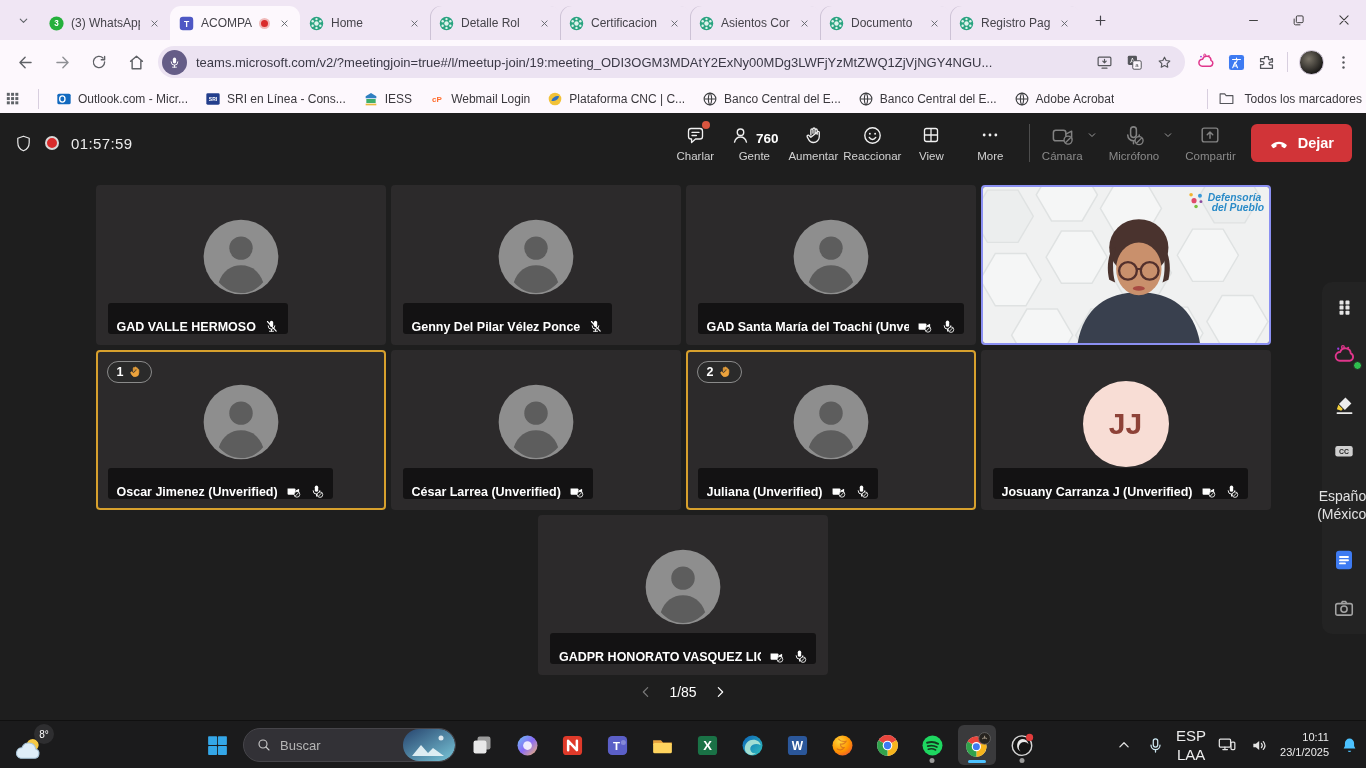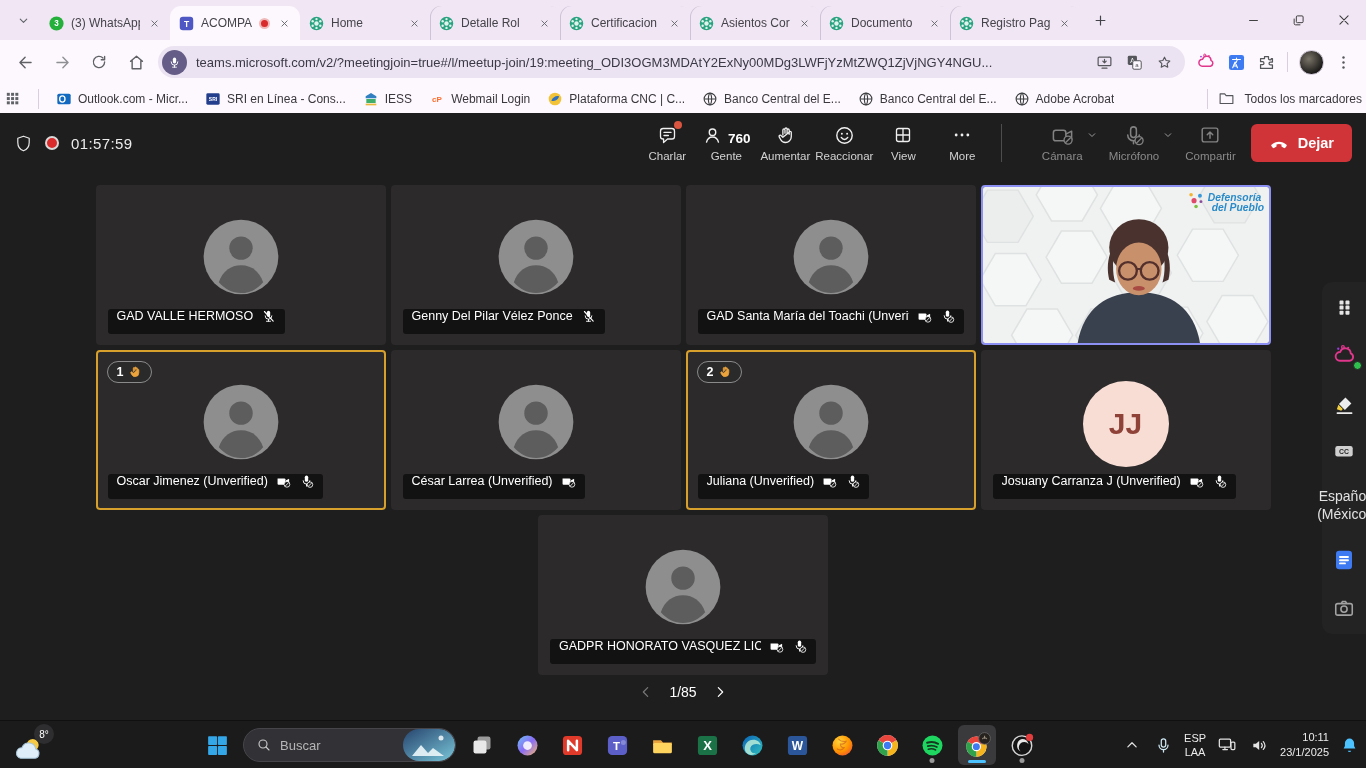--- a/index.html
+++ b/index.html
@@ -59,21 +59,21 @@
 .leave-btn{margin-left:12px;height:38px;border:none;border-radius:6px;background:var(--leave);display:flex;align-items:center;gap:9px;padding:0 18px;color:#fff;font-weight:bold;font-size:14.5px;font-family:inherit;cursor:pointer;}
 
 .grid{margin-top:12px;display:flex;flex-direction:column;gap:5px;align-items:center;}
 .grid-row{display:flex;gap:5px;justify-content:center;}
 .tile{width:290px;height:160px;background:#2c2a2b;border-radius:4px;position:relative;border:2px solid transparent;display:flex;align-items:center;justify-content:center;overflow:hidden;}
 .tile.raised{border-color:var(--hand);}
 .tile.speaking{border-color:var(--speak);}
 .avatar{margin-bottom:16px;display:flex;}
 .avatar.initials{width:86px;height:86px;border-radius:50%;background:#f8ddd5;color:#8e4238;font-weight:bold;font-size:30px;align-items:center;justify-content:center;margin-bottom:12px;}
 .video{position:absolute;inset:0;}
-.name-plate{position:absolute;left:10px;bottom:9px;height:25px;background:rgba(10,10,10,.72);border-radius:3px;display:flex;align-items:flex-start;gap:8px;padding:0 9px;max-width:calc(100% - 20px);z-index:2;}
+.name-plate{position:absolute;left:10px;bottom:9px;height:31px;background:rgba(10,10,10,.72);border-radius:3px;display:flex;align-items:flex-end;gap:8px;padding:0 9px;max-width:calc(100% - 20px);z-index:2;font-weight:bold;}
 .name-plate.light{background:rgba(96,96,96,.8);}
 .pname{font-size:12.5px;color:#fff;white-space:nowrap;overflow:hidden;}
 .plate-ic{flex:none;display:flex;}
 .hand-badge{position:absolute;top:9px;left:9px;display:flex;align-items:center;gap:5px;background:rgba(42,42,42,.95);border:1.5px solid #8a8a8a;border-radius:14px;padding:3px 9px;z-index:2;}
 .hand-num{font-size:12.5px;font-weight:bold;color:#fff;}
 .pagination{display:flex;align-items:center;justify-content:center;gap:15px;margin-top:9px;}
 .pg-cur{color:#fff;font-size:14px;}
 .pg-btn{display:flex;cursor:pointer;}
 .pg-btn.dim{opacity:.4;}
 
@@ -92,21 +92,21 @@
 .tb-app{width:38px;height:40px;display:flex;align-items:center;justify-content:center;border-radius:6px;position:relative;cursor:pointer;}
 .tb-app.active-app{background:#3a3a3c;}
 .run-dot{position:absolute;bottom:2px;left:50%;transform:translateX(-50%);width:5px;height:5px;border-radius:3px;background:#9a9a9a;}
 .run-bar{position:absolute;bottom:2px;left:50%;transform:translateX(-50%);width:18px;height:3px;border-radius:2px;background:var(--tb-accent);}
 .search-pill{width:213px;height:34px;border-radius:17px;background:#323136;border:1px solid #46454a;display:flex;align-items:center;gap:8px;padding-left:12px;overflow:hidden;}
 .search-pill input{background:transparent;border:none;outline:none;color:#ec4899;font-size:13px;flex:1;min-width:0;font-family:inherit;}
 .search-pill input::placeholder{color:#b5b5b5;}
 .bing-img{margin-left:auto;flex:none;display:flex;}
 .tb-tray{position:absolute;right:5px;top:0;height:48px;display:flex;align-items:center;gap:9px;}
 .tray-ic{display:flex;align-items:center;justify-content:center;padding:2px;cursor:pointer;}
-.tray-lang{font-size:11px;color:#ececec;text-align:center;line-height:1.3;cursor:pointer;}
+.tray-lang{font-size:15px;color:#ececec;text-align:center;line-height:1.3;cursor:pointer;}
 .tray-clock{font-size:11px;color:#ececec;text-align:right;line-height:1.4;cursor:pointer;}
 </style>
 </head>
 <body>
 
 <div class="screen">
 
   <div class="tab-strip">
     <button class="tabs-menu" style="display: flex; align-items: center; justify-content: center;">
         <svg width="13" height="13" viewBox="0 0 24 24" xmlns="http://www.w3.org/2000/svg">
@@ -542,21 +542,21 @@
                 <svg width="20" height="20" viewBox="0 0 24 24" xmlns="http://www.w3.org/2000/svg">
                   <circle cx="5" cy="12" r="1.7" fill="#f0f0f0"></circle>
                   <circle cx="12" cy="12" r="1.7" fill="#f0f0f0"></circle>
                   <circle cx="19" cy="12" r="1.7" fill="#f0f0f0"></circle>
                 </svg>
               </span>
               <span class="meet-lb">More</span>
             </div>
           </span>
         <span class="tb-sep"></span>
-        <span id="meet-devices" style="display:flex;align-items:center;margin-left:28px;">
+        <span id="meet-devices" style="display:flex;align-items:center;">
             <div class="dev-wrap">
               <div class="dev-col">
                 <span class="meet-ic">
                   <svg width="23" height="23" viewBox="0 0 24 24" xmlns="http://www.w3.org/2000/svg">
                     <rect x="2.5" y="6.5" width="13" height="11" rx="2.5" stroke="#828282" stroke-width="1.6" fill="none"></rect>
                     <path d="M15.5 10.5l6-3v9l-6-3" stroke="#828282" stroke-width="1.6" fill="none" stroke-linejoin="round"></path>
                     <circle cx="17.8" cy="16.8" r="4.2" fill="#1e1e1e" stroke="#828282" stroke-width="1.4"></circle>
                     <path d="M15 19.6l5.6-5.6" stroke="#828282" stroke-width="1.4"></path>
                   </svg>
                 </span>

